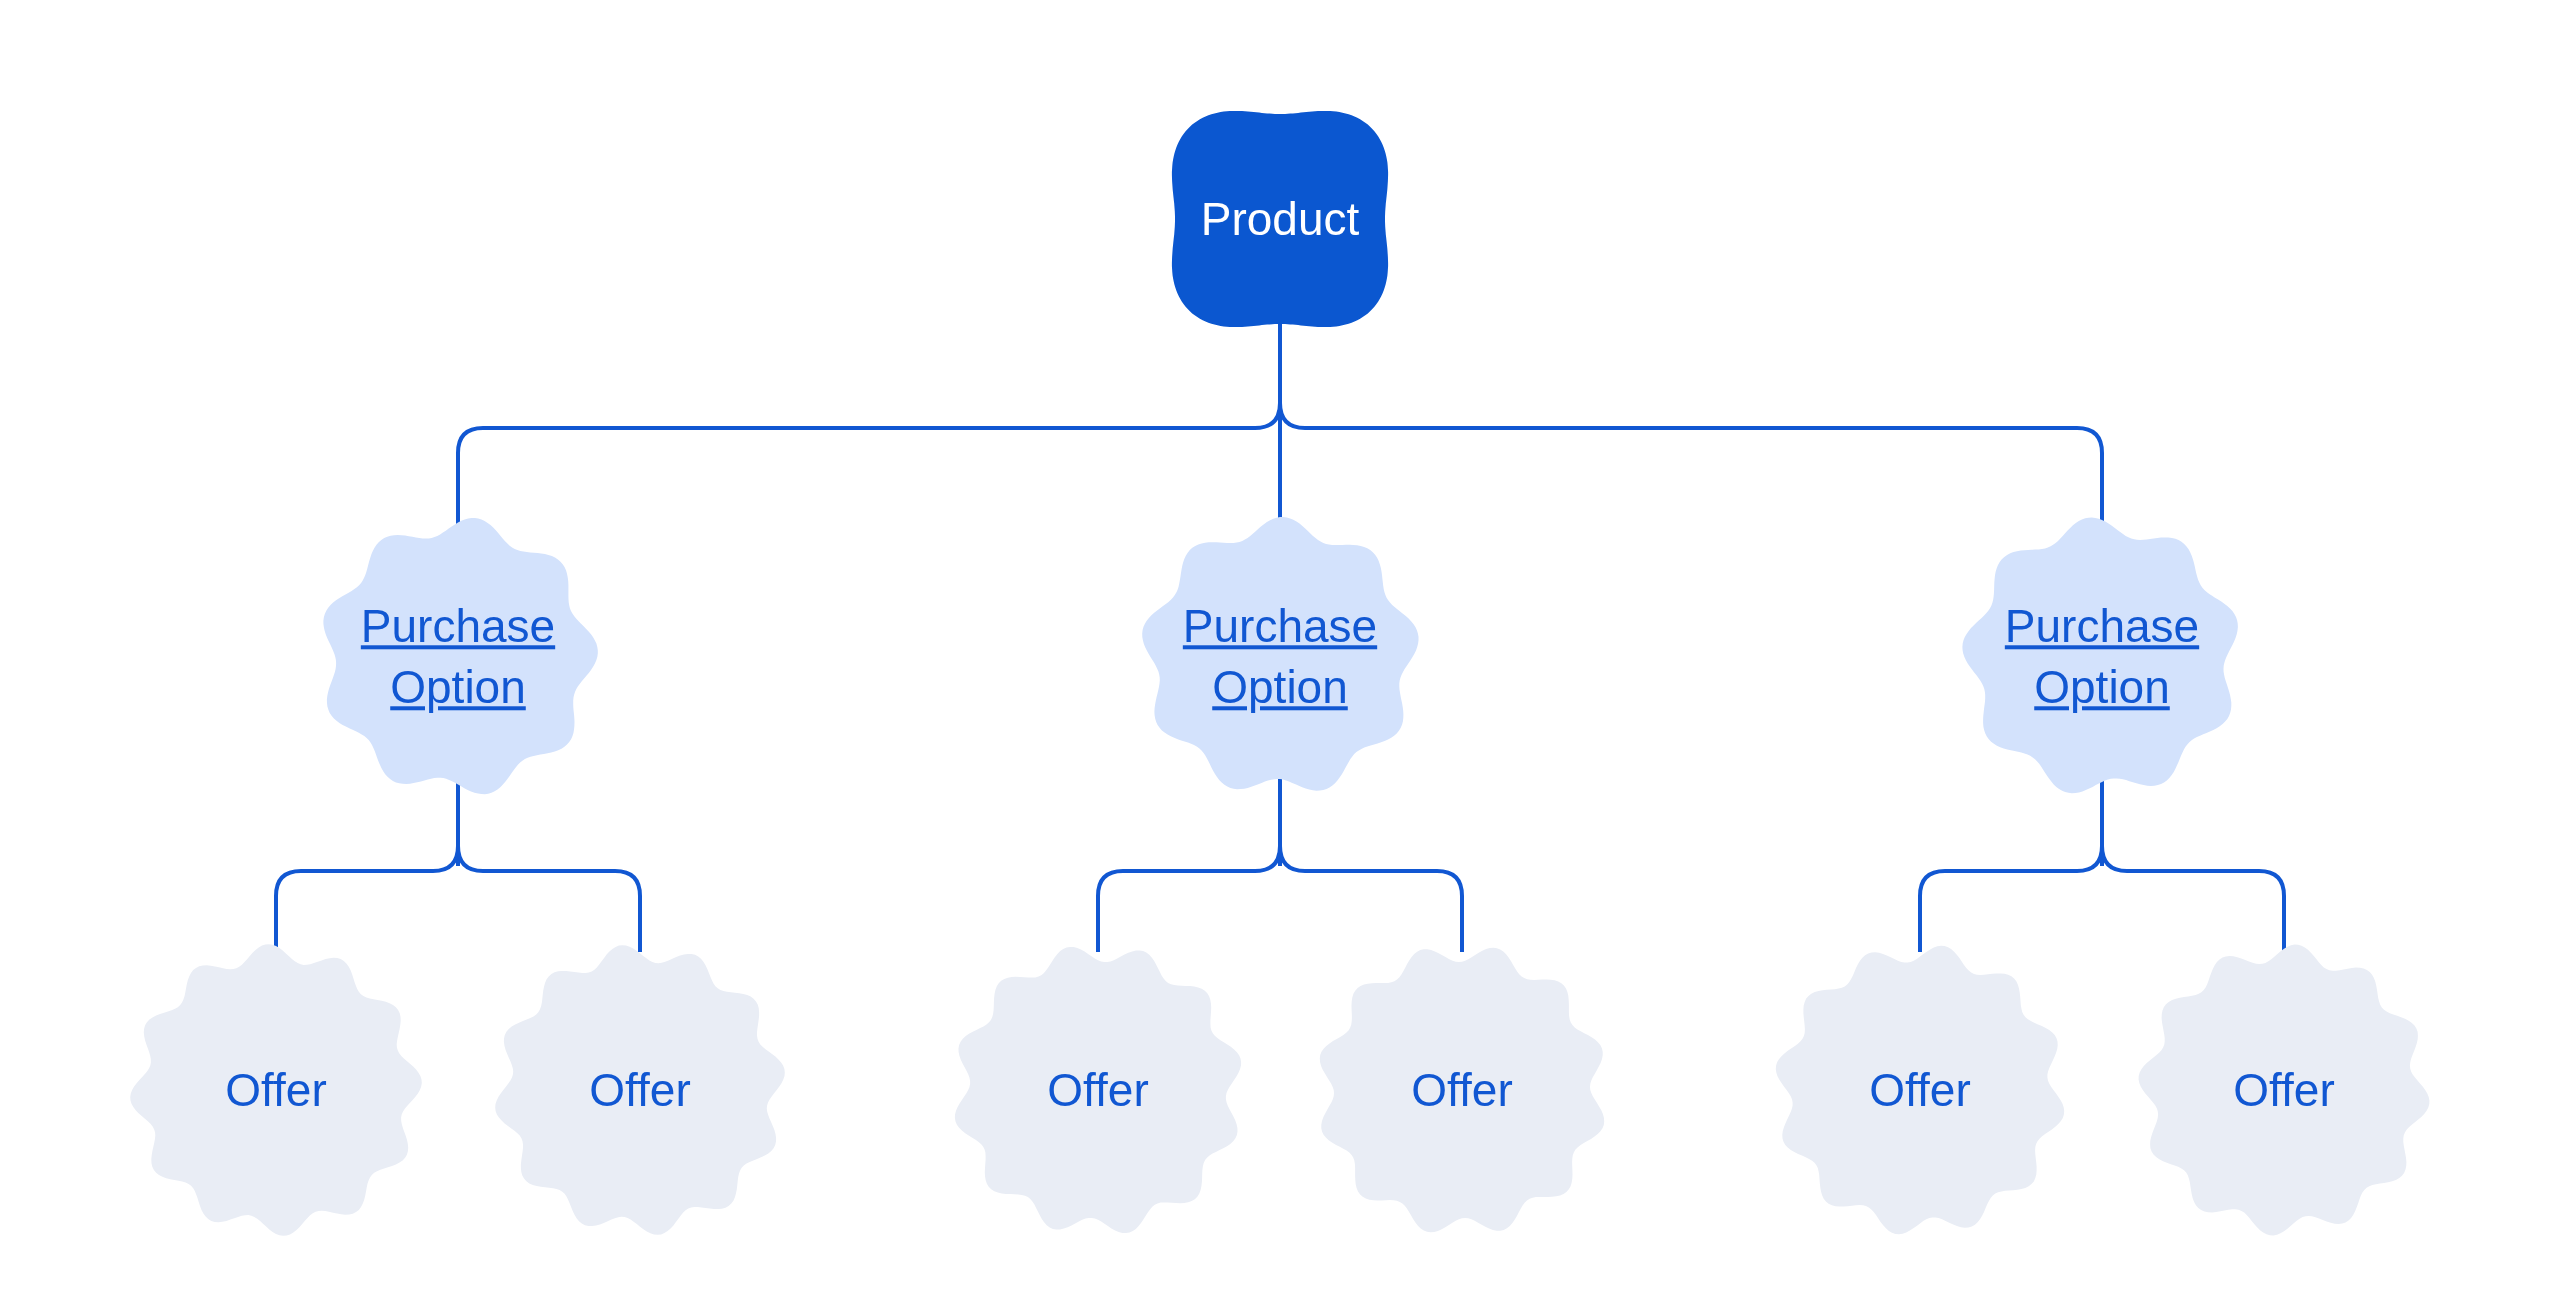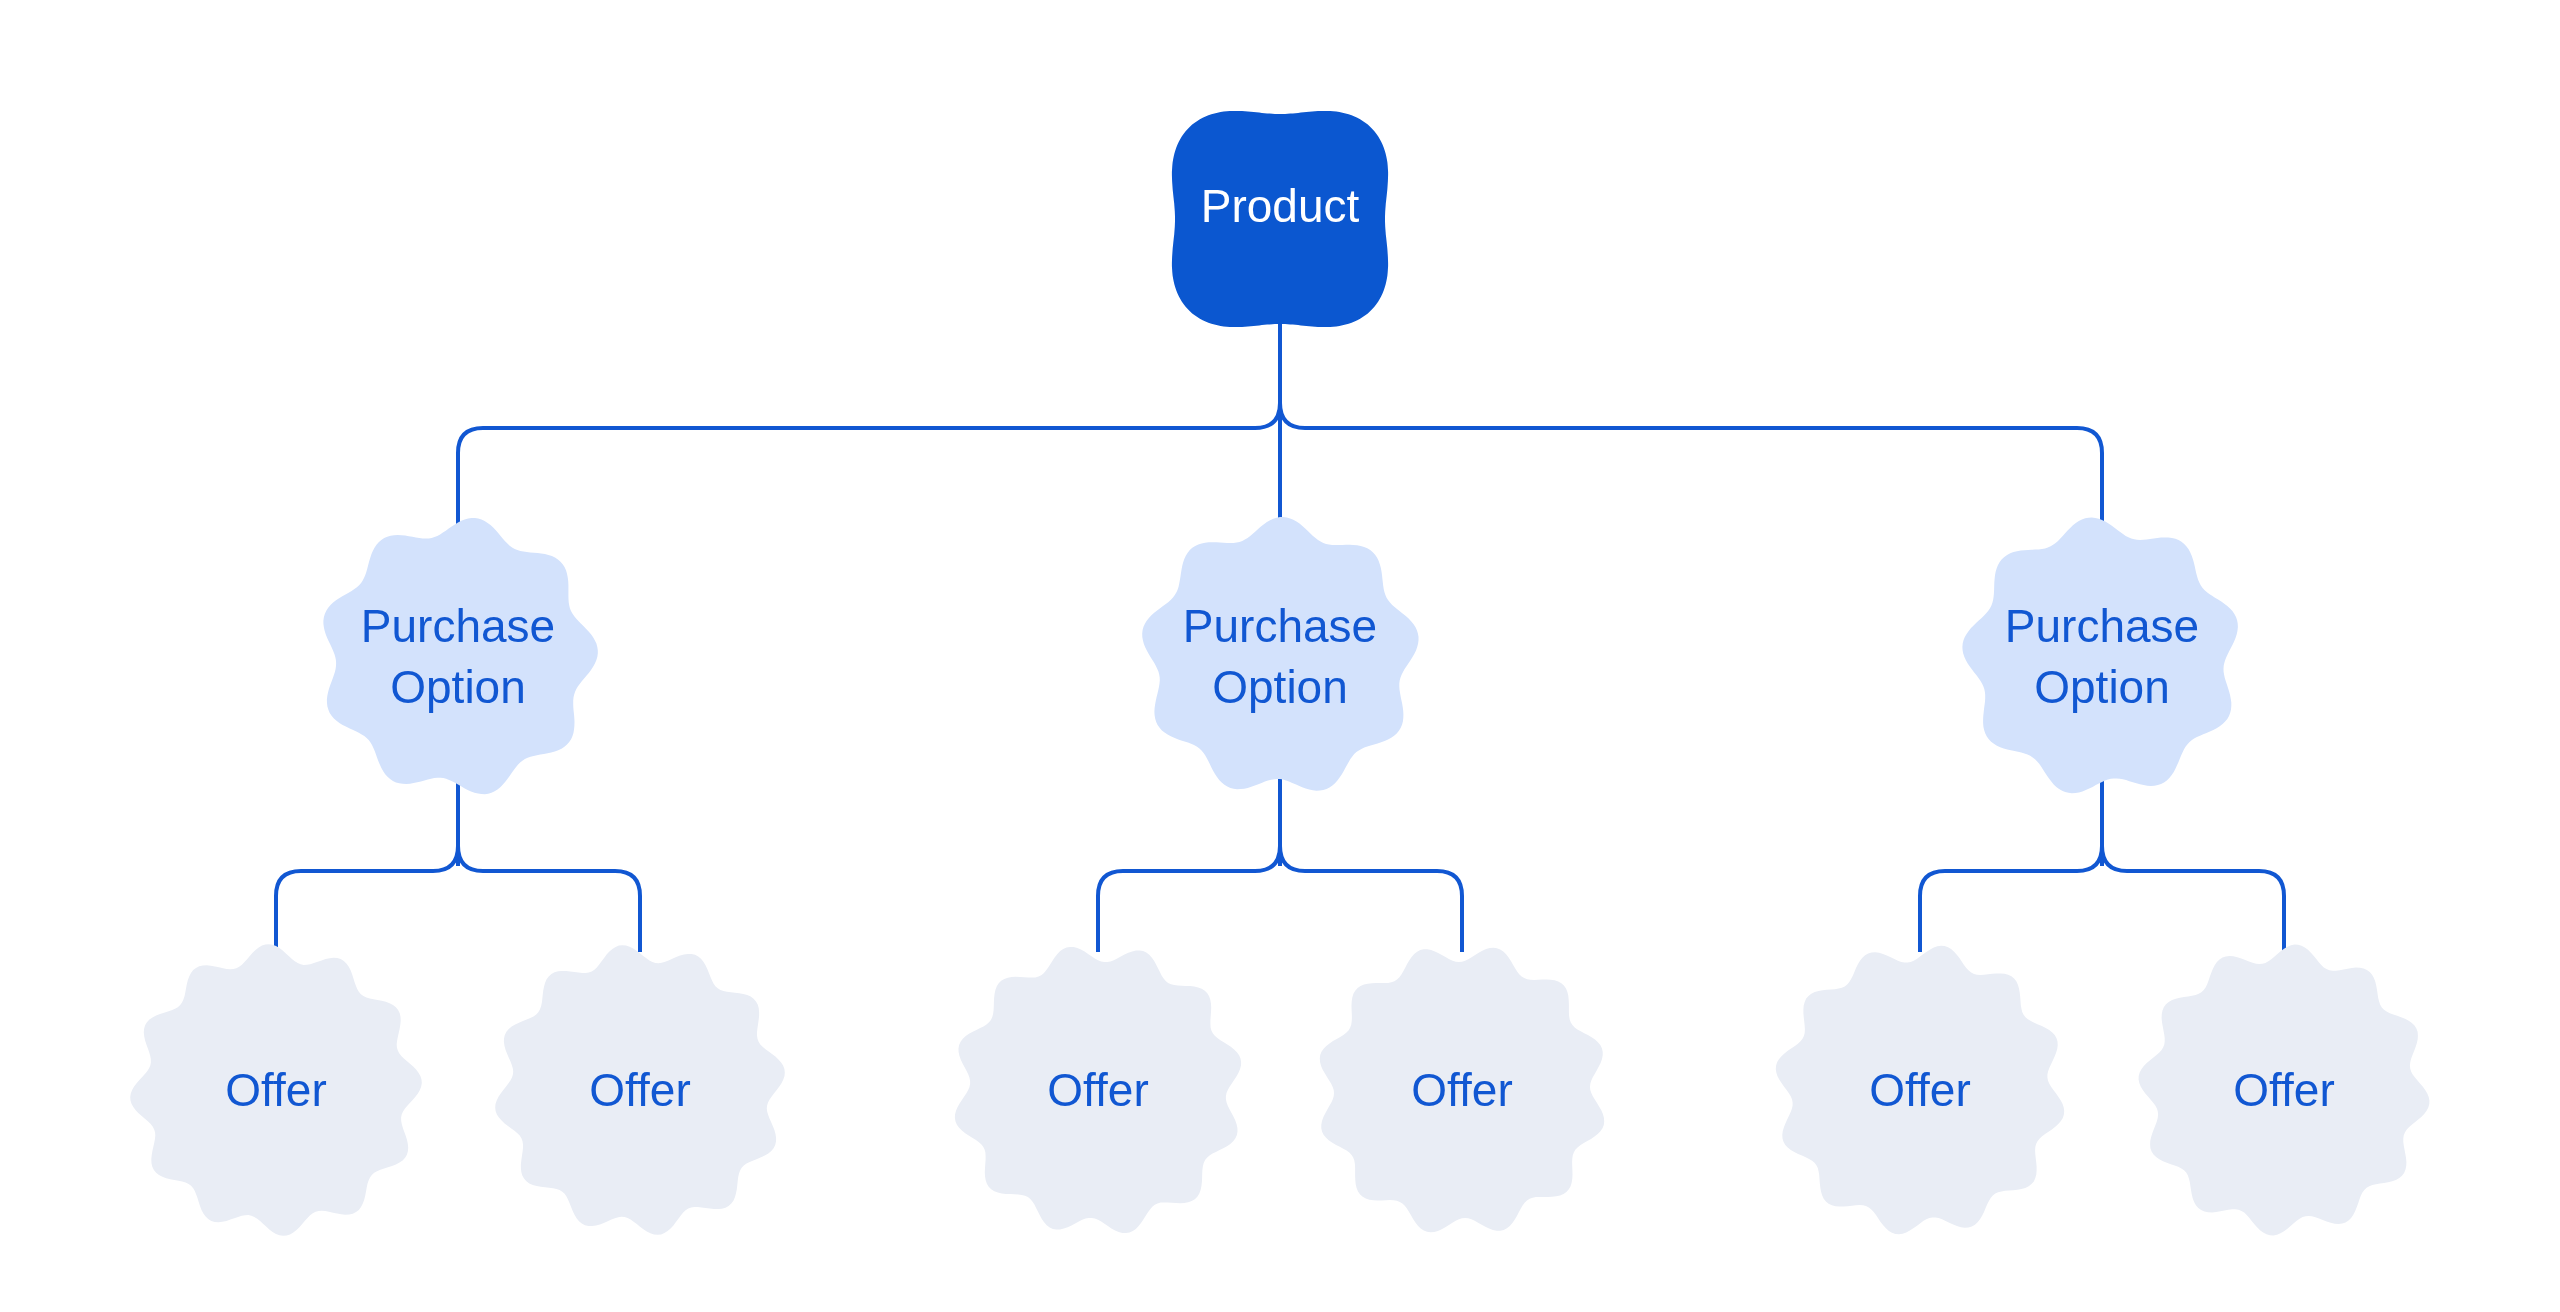--- a/index.html
+++ b/index.html
@@ -9,21 +9,21 @@
     font-family:"Liberation Sans", sans-serif;
   }
   .canvas svg{position:absolute;left:0;top:0;}
   .lbl{
     position:absolute;transform:translate(-50%,-50%);
     font-size:46px;font-weight:500;line-height:1.32;
     text-align:center;white-space:nowrap;user-select:none;
   }
   .root-label{color:var(--root-text,#fff);}
   .node-label{color:var(--accent,#1157d2);}
-  .po-label{white-space:normal;width:270px;}
+  .po-label{white-space:normal;width:270px;text-decoration:underline;}
 </style>
 </head>
 <body>
 
 <div class="canvas">
 
   <svg id="tree-svg" width="2560" height="1312" viewBox="0 0 2560 1312">
       <path d="M1280 318 L1280 525" fill="none" stroke="#1157D2" stroke-width="4"></path>
       <path d="M458 525 L458 453 Q458 428 483 428 L1255 428 Q1280 428 1280 403" fill="none" stroke="#1157D2" stroke-width="4"></path>
       <path d="M2102 525 L2102 453 Q2102 428 2077 428 L1305 428 Q1280 428 1280 403" fill="none" stroke="#1157D2" stroke-width="4"></path>
@@ -41,21 +41,21 @@
       <path d="M1412.5 657.0L1410.5 660.2L1408.5 663.2L1406.5 666.2L1404.6 669.1L1403.0 671.9L1401.6 674.7L1400.5 677.6L1399.7 680.4L1399.3 683.4L1399.3 686.4L1399.5 689.5L1400.0 692.8L1400.6 696.2L1401.3 699.7L1402.1 703.3L1402.7 707.0L1403.2 710.7L1403.4 714.4L1403.3 718.0L1402.9 721.5L1402.0 724.8L1400.6 728.0L1398.9 730.8L1396.7 733.4L1394.1 735.8L1391.2 737.8L1388.0 739.5L1384.6 741.0L1381.1 742.3L1377.6 743.4L1374.1 744.5L1370.6 745.5L1367.3 746.5L1364.3 747.6L1361.4 748.9L1358.8 750.4L1356.4 752.1L1354.2 754.1L1352.3 756.4L1350.4 759.0L1348.7 761.9L1347.0 764.9L1345.3 768.0L1343.6 771.3L1341.7 774.5L1339.6 777.6L1337.4 780.6L1335.0 783.3L1332.4 785.6L1329.5 787.5L1326.5 789.0L1323.2 790.1L1319.9 790.6L1316.4 790.7L1312.9 790.3L1309.3 789.6L1305.7 788.5L1302.2 787.2L1298.8 785.8L1295.5 784.3L1292.2 782.9L1289.0 781.6L1286.0 780.5L1283.0 779.6L1280.0 779.1L1277.1 779.0L1274.1 779.2L1271.1 779.7L1268.0 780.5L1264.9 781.6L1261.6 782.9L1258.3 784.2L1254.8 785.5L1251.3 786.8L1247.7 787.9L1244.2 788.7L1240.6 789.1L1237.1 789.2L1233.6 788.8L1230.4 787.9L1227.3 786.5L1224.4 784.7L1221.7 782.5L1219.2 779.9L1217.0 777.0L1215.0 773.9L1213.1 770.7L1211.4 767.4L1209.8 764.1L1208.3 760.9L1206.7 757.9L1205.0 755.1L1203.2 752.6L1201.3 750.3L1199.1 748.3L1196.7 746.6L1194.0 745.1L1191.1 743.8L1188.0 742.6L1184.6 741.5L1181.2 740.4L1177.7 739.2L1174.2 737.8L1170.8 736.3L1167.6 734.6L1164.6 732.6L1161.9 730.4L1159.6 727.8L1157.6 725.0L1156.2 722.0L1155.2 718.7L1154.6 715.3L1154.4 711.7L1154.6 708.1L1155.1 704.4L1155.8 700.7L1156.6 697.1L1157.5 693.6L1158.3 690.1L1159.0 686.8L1159.5 683.6L1159.8 680.5L1159.7 677.6L1159.2 674.6L1158.5 671.8L1157.3 668.9L1155.9 666.0L1154.3 663.1L1152.4 660.1L1150.5 657.0L1148.6 653.8L1146.8 650.6L1145.2 647.2L1143.8 643.8L1142.9 640.3L1142.3 636.9L1142.2 633.5L1142.6 630.1L1143.5 626.8L1144.9 623.7L1146.7 620.7L1148.9 617.9L1151.4 615.2L1154.2 612.7L1157.1 610.4L1160.1 608.2L1163.0 606.0L1165.8 603.9L1168.5 601.9L1170.9 599.7L1173.0 597.5L1174.8 595.1L1176.3 592.6L1177.5 589.9L1178.5 586.9L1179.2 583.8L1179.8 580.5L1180.4 577.0L1180.9 573.4L1181.5 569.7L1182.2 566.0L1183.1 562.4L1184.3 559.0L1185.8 555.7L1187.7 552.8L1189.8 550.1L1192.3 547.8L1195.2 546.0L1198.3 544.5L1201.6 543.4L1205.1 542.7L1208.8 542.3L1212.5 542.2L1216.2 542.3L1219.9 542.5L1223.5 542.8L1227.0 543.0L1230.4 543.1L1233.6 542.9L1236.6 542.6L1239.5 541.9L1242.3 540.9L1244.9 539.5L1247.6 537.9L1250.2 535.9L1252.8 533.7L1255.4 531.4L1258.1 529.0L1260.9 526.5L1263.9 524.2L1266.9 522.1L1270.1 520.2L1273.3 518.8L1276.6 517.7L1280.0 517.1L1283.4 517.1L1286.7 517.5L1290.1 518.4L1293.3 519.8L1296.5 521.5L1299.5 523.6L1302.4 525.9L1305.2 528.4L1307.9 531.0L1310.4 533.5L1313.0 535.9L1315.5 538.1L1318.0 540.0L1320.6 541.6L1323.3 542.9L1326.1 543.9L1329.0 544.5L1332.1 544.9L1335.3 545.1L1338.8 545.1L1342.3 545.0L1346.0 544.8L1349.7 544.8L1353.4 544.9L1357.1 545.3L1360.7 545.9L1364.1 546.9L1367.3 548.3L1370.2 550.1L1372.8 552.2L1375.1 554.8L1377.0 557.6L1378.6 560.8L1379.8 564.2L1380.8 567.7L1381.5 571.4L1382.0 575.1L1382.4 578.8L1382.8 582.3L1383.2 585.8L1383.7 589.1L1384.4 592.1L1385.4 595.0L1386.6 597.7L1388.2 600.2L1390.0 602.6L1392.2 604.9L1394.6 607.1L1397.3 609.3L1400.1 611.5L1402.9 613.7L1405.8 616.1L1408.6 618.6L1411.1 621.3L1413.4 624.1L1415.4 627.1L1416.9 630.2L1417.9 633.4L1418.5 636.8L1418.5 640.2L1418.1 643.6L1417.2 647.0L1416.0 650.4L1414.4 653.8L1412.5 657.0Z" fill="#D3E2FC"></path>
       <path d="M2226.4 657.0L2225.2 660.0L2224.3 662.9L2223.7 665.8L2223.5 668.8L2223.6 671.8L2224.1 674.8L2224.8 678.0L2225.8 681.2L2226.9 684.6L2228.0 688.1L2229.1 691.6L2230.1 695.2L2230.8 698.9L2231.3 702.5L2231.3 706.0L2231.0 709.5L2230.2 712.8L2229.0 716.0L2227.3 718.9L2225.1 721.6L2222.6 724.1L2219.7 726.2L2216.6 728.2L2213.3 729.9L2209.9 731.5L2206.5 732.9L2203.2 734.3L2200.0 735.7L2196.9 737.1L2194.1 738.6L2191.6 740.3L2189.3 742.2L2187.3 744.4L2185.5 746.8L2183.9 749.4L2182.5 752.4L2181.1 755.5L2179.8 758.8L2178.4 762.2L2176.9 765.6L2175.3 769.0L2173.6 772.2L2171.5 775.2L2169.3 778.0L2166.8 780.4L2164.0 782.4L2161.0 783.9L2157.8 785.0L2154.4 785.7L2150.9 785.9L2147.3 785.7L2143.6 785.1L2140.0 784.3L2136.4 783.3L2132.9 782.2L2129.4 781.2L2126.1 780.1L2122.9 779.3L2119.8 778.7L2116.7 778.4L2113.8 778.4L2110.8 778.8L2107.9 779.5L2105.0 780.6L2102.0 781.9L2098.9 783.5L2095.8 785.1L2092.6 786.9L2089.2 788.5L2085.8 790.1L2082.4 791.4L2078.9 792.4L2075.4 793.0L2071.9 793.2L2068.5 792.8L2065.2 792.1L2062.1 790.8L2059.1 789.0L2056.3 786.9L2053.7 784.4L2051.3 781.6L2049.0 778.6L2046.9 775.5L2044.9 772.4L2043.0 769.4L2041.1 766.5L2039.2 763.8L2037.2 761.4L2035.0 759.3L2032.7 757.4L2030.2 755.8L2027.5 754.6L2024.5 753.5L2021.3 752.6L2018.0 751.8L2014.5 751.1L2010.9 750.3L2007.3 749.5L2003.7 748.4L2000.2 747.2L1996.9 745.7L1993.9 743.8L1991.1 741.7L1988.8 739.3L1986.8 736.5L1985.3 733.5L1984.2 730.2L1983.4 726.7L1983.1 723.1L1983.1 719.4L1983.3 715.7L1983.7 712.0L1984.1 708.3L1984.6 704.8L1985.0 701.4L1985.2 698.1L1985.2 695.0L1984.9 691.9L1984.3 689.1L1983.3 686.3L1982.0 683.5L1980.4 680.8L1978.5 678.1L1976.5 675.3L1974.2 672.5L1972.0 669.6L1969.8 666.6L1967.7 663.5L1965.9 660.3L1964.4 657.0L1963.2 653.6L1962.6 650.3L1962.4 646.9L1962.7 643.5L1963.5 640.2L1964.8 637.0L1966.6 633.9L1968.7 630.9L1971.0 628.1L1973.6 625.4L1976.3 622.8L1979.0 620.3L1981.6 617.9L1984.1 615.5L1986.4 613.1L1988.3 610.7L1990.0 608.2L1991.4 605.6L1992.4 602.8L1993.1 599.9L1993.6 596.7L1993.9 593.4L1994.1 590.0L1994.2 586.4L1994.3 582.7L1994.6 578.9L1995.0 575.2L1995.7 571.6L1996.7 568.2L1998.0 564.9L1999.7 561.9L2001.8 559.2L2004.3 556.9L2007.1 554.9L2010.2 553.3L2013.5 552.1L2017.0 551.2L2020.7 550.6L2024.4 550.2L2028.1 550.0L2031.8 549.8L2035.3 549.6L2038.7 549.4L2042.0 549.0L2045.0 548.4L2047.9 547.5L2050.6 546.3L2053.1 544.8L2055.6 543.0L2058.0 540.9L2060.3 538.5L2062.7 536.0L2065.1 533.3L2067.6 530.5L2070.2 527.9L2072.9 525.3L2075.8 523.0L2078.8 521.0L2081.9 519.5L2085.2 518.3L2088.5 517.7L2091.9 517.5L2095.3 517.9L2098.7 518.7L2102.0 519.9L2105.3 521.5L2108.5 523.4L2111.5 525.5L2114.5 527.8L2117.4 530.0L2120.2 532.1L2123.0 534.1L2125.7 535.9L2128.4 537.3L2131.2 538.5L2134.1 539.3L2137.0 539.7L2140.1 539.9L2143.3 539.7L2146.6 539.4L2150.1 538.9L2153.7 538.4L2157.3 537.9L2161.0 537.6L2164.8 537.4L2168.4 537.5L2172.0 538.0L2175.4 538.8L2178.6 540.1L2181.5 541.8L2184.2 543.9L2186.5 546.4L2188.6 549.2L2190.3 552.4L2191.7 555.7L2192.9 559.2L2193.9 562.8L2194.8 566.5L2195.5 570.0L2196.3 573.4L2197.2 576.7L2198.1 579.8L2199.3 582.6L2200.7 585.3L2202.4 587.7L2204.4 589.9L2206.7 592.0L2209.3 593.9L2212.1 595.8L2215.0 597.7L2218.1 599.6L2221.3 601.6L2224.3 603.7L2227.3 606.0L2230.0 608.5L2232.4 611.1L2234.4 614.0L2236.0 617.0L2237.1 620.2L2237.7 623.6L2237.9 627.0L2237.5 630.5L2236.8 634.0L2235.7 637.5L2234.3 640.9L2232.8 644.3L2231.1 647.6L2229.4 650.8L2227.8 654.0L2226.4 657.0Z" fill="#D3E2FC"></path>
       <path d="M419.9 1090.0L417.9 1093.4L415.4 1096.7L412.6 1099.9L409.8 1103.0L407.1 1105.9L404.8 1108.8L402.9 1111.7L401.7 1114.6L401.1 1117.6L401.2 1120.9L401.8 1124.3L402.9 1127.9L404.2 1131.7L405.6 1135.6L406.9 1139.6L407.8 1143.7L408.2 1147.6L407.9 1151.3L406.9 1154.7L405.1 1157.8L402.6 1160.4L399.5 1162.6L395.9 1164.5L392.0 1166.0L388.0 1167.3L384.1 1168.5L380.4 1169.8L377.0 1171.2L374.2 1172.8L371.8 1174.9L370.0 1177.4L368.6 1180.4L367.5 1183.8L366.7 1187.5L366.0 1191.6L365.2 1195.7L364.2 1199.8L362.8 1203.6L361.0 1207.0L358.8 1209.9L356.0 1212.1L352.8 1213.7L349.2 1214.5L345.3 1214.7L341.2 1214.3L337.1 1213.6L333.0 1212.7L329.0 1211.8L325.3 1211.1L321.8 1210.7L318.6 1210.9L315.6 1211.8L312.8 1213.2L310.1 1215.3L307.5 1217.9L304.9 1220.8L302.2 1224.0L299.4 1227.2L296.5 1230.1L293.3 1232.5L290.0 1234.4L286.6 1235.5L283.1 1235.8L279.5 1235.2L276.0 1233.9L272.6 1231.9L269.3 1229.4L266.1 1226.6L263.0 1223.8L260.1 1221.1L257.2 1218.8L254.3 1216.9L251.4 1215.7L248.4 1215.1L245.1 1215.2L241.7 1215.8L238.1 1216.9L234.3 1218.2L230.4 1219.6L226.4 1220.9L222.3 1221.8L218.4 1222.2L214.7 1221.9L211.3 1220.9L208.2 1219.1L205.6 1216.6L203.4 1213.5L201.5 1209.9L200.0 1206.0L198.7 1202.0L197.5 1198.1L196.2 1194.4L194.8 1191.0L193.2 1188.2L191.1 1185.8L188.6 1184.0L185.6 1182.6L182.2 1181.5L178.5 1180.7L174.4 1180.0L170.3 1179.2L166.2 1178.2L162.4 1176.8L159.0 1175.0L156.1 1172.8L153.9 1170.0L152.3 1166.8L151.5 1163.2L151.3 1159.3L151.7 1155.2L152.4 1151.1L153.3 1147.0L154.2 1143.0L154.9 1139.3L155.3 1135.8L155.1 1132.6L154.2 1129.6L152.8 1126.8L150.7 1124.1L148.1 1121.5L145.2 1118.9L142.0 1116.2L138.8 1113.4L135.9 1110.5L133.5 1107.3L131.6 1104.0L130.5 1100.6L130.2 1097.1L130.8 1093.5L132.1 1090.0L134.1 1086.6L136.6 1083.3L139.4 1080.1L142.2 1077.0L144.9 1074.1L147.2 1071.2L149.1 1068.3L150.3 1065.4L150.9 1062.4L150.8 1059.1L150.2 1055.7L149.1 1052.1L147.8 1048.3L146.4 1044.4L145.1 1040.4L144.2 1036.3L143.8 1032.4L144.1 1028.7L145.1 1025.3L146.9 1022.2L149.4 1019.6L152.5 1017.4L156.1 1015.5L160.0 1014.0L164.0 1012.7L167.9 1011.5L171.6 1010.2L175.0 1008.8L177.8 1007.2L180.2 1005.1L182.0 1002.6L183.4 999.6L184.5 996.2L185.3 992.5L186.0 988.4L186.8 984.3L187.8 980.2L189.2 976.4L191.0 973.0L193.2 970.1L196.0 967.9L199.2 966.3L202.8 965.5L206.7 965.3L210.8 965.7L214.9 966.4L219.0 967.3L223.0 968.2L226.7 968.9L230.2 969.3L233.4 969.1L236.4 968.2L239.2 966.8L241.9 964.7L244.5 962.1L247.1 959.2L249.8 956.0L252.6 952.8L255.5 949.9L258.7 947.5L262.0 945.6L265.4 944.5L268.9 944.2L272.5 944.8L276.0 946.1L279.4 948.1L282.7 950.6L285.9 953.4L289.0 956.2L291.9 958.9L294.8 961.2L297.7 963.1L300.6 964.3L303.6 964.9L306.9 964.8L310.3 964.2L313.9 963.1L317.7 961.8L321.6 960.4L325.6 959.1L329.7 958.2L333.6 957.8L337.3 958.1L340.7 959.1L343.8 960.9L346.4 963.4L348.6 966.5L350.5 970.1L352.0 974.0L353.3 978.0L354.5 981.9L355.8 985.6L357.2 989.0L358.8 991.8L360.9 994.2L363.4 996.0L366.4 997.4L369.8 998.5L373.5 999.3L377.6 1000.0L381.7 1000.8L385.8 1001.8L389.6 1003.2L393.0 1005.0L395.9 1007.2L398.1 1010.0L399.7 1013.2L400.5 1016.8L400.7 1020.7L400.3 1024.8L399.6 1028.9L398.7 1033.0L397.8 1037.0L397.1 1040.7L396.7 1044.2L396.9 1047.4L397.8 1050.4L399.2 1053.2L401.3 1055.9L403.9 1058.5L406.8 1061.1L410.0 1063.8L413.2 1066.6L416.1 1069.5L418.5 1072.7L420.4 1076.0L421.5 1079.4L421.8 1082.9L421.2 1086.5L419.9 1090.0Z" fill="#E9EDF5"></path>
       <path d="M776.7 1090.0L774.1 1093.2L771.7 1096.4L769.6 1099.4L768.0 1102.4L767.1 1105.4L766.8 1108.5L767.2 1111.7L768.2 1115.1L769.5 1118.6L771.2 1122.3L772.9 1126.2L774.4 1130.1L775.5 1134.0L776.1 1137.9L776.0 1141.6L775.2 1145.1L773.6 1148.2L771.3 1151.0L768.3 1153.4L764.8 1155.5L761.0 1157.3L757.1 1158.9L753.3 1160.4L749.7 1161.9L746.5 1163.5L743.8 1165.4L741.7 1167.7L740.1 1170.4L739.0 1173.5L738.2 1177.0L737.7 1180.9L737.3 1185.0L736.8 1189.2L736.0 1193.3L734.9 1197.2L733.4 1200.7L731.3 1203.6L728.6 1206.0L725.5 1207.7L721.9 1208.7L718.1 1209.1L713.9 1209.1L709.8 1208.6L705.6 1208.0L701.6 1207.4L697.8 1207.0L694.4 1207.0L691.2 1207.5L688.3 1208.6L685.6 1210.3L683.2 1212.6L680.8 1215.5L678.4 1218.7L675.9 1222.0L673.4 1225.4L670.6 1228.4L667.6 1231.1L664.4 1233.1L661.1 1234.4L657.6 1234.8L654.0 1234.5L650.4 1233.3L646.8 1231.5L643.4 1229.3L640.0 1226.7L636.8 1224.1L633.6 1221.7L630.6 1219.6L627.6 1218.0L624.6 1217.1L621.5 1216.8L618.3 1217.2L614.9 1218.2L611.4 1219.5L607.7 1221.2L603.8 1222.9L599.9 1224.4L596.0 1225.5L592.1 1226.1L588.4 1226.0L584.9 1225.2L581.8 1223.6L579.0 1221.3L576.6 1218.3L574.5 1214.8L572.7 1211.0L571.1 1207.1L569.6 1203.3L568.1 1199.7L566.5 1196.5L564.6 1193.8L562.3 1191.7L559.6 1190.1L556.5 1189.0L553.0 1188.2L549.1 1187.7L545.0 1187.3L540.8 1186.8L536.7 1186.0L532.8 1184.9L529.3 1183.4L526.4 1181.3L524.0 1178.6L522.3 1175.5L521.3 1171.9L520.9 1168.1L520.9 1163.9L521.4 1159.8L522.0 1155.6L522.6 1151.6L523.0 1147.8L523.0 1144.4L522.5 1141.2L521.4 1138.3L519.7 1135.6L517.4 1133.2L514.5 1130.8L511.3 1128.4L508.0 1125.9L504.6 1123.4L501.6 1120.6L498.9 1117.6L496.9 1114.4L495.6 1111.1L495.2 1107.6L495.5 1104.0L496.7 1100.4L498.5 1096.8L500.7 1093.4L503.3 1090.0L505.9 1086.8L508.3 1083.6L510.4 1080.6L512.0 1077.6L512.9 1074.6L513.2 1071.5L512.8 1068.3L511.8 1064.9L510.5 1061.4L508.8 1057.7L507.1 1053.8L505.6 1049.9L504.5 1046.0L503.9 1042.1L504.0 1038.4L504.8 1034.9L506.4 1031.8L508.7 1029.0L511.7 1026.6L515.2 1024.5L519.0 1022.7L522.9 1021.1L526.7 1019.6L530.3 1018.1L533.5 1016.5L536.2 1014.6L538.3 1012.3L539.9 1009.6L541.0 1006.5L541.8 1003.0L542.3 999.1L542.7 995.0L543.2 990.8L544.0 986.7L545.1 982.8L546.6 979.3L548.7 976.4L551.4 974.0L554.5 972.3L558.1 971.3L561.9 970.9L566.1 970.9L570.2 971.4L574.4 972.0L578.4 972.6L582.2 973.0L585.6 973.0L588.8 972.5L591.7 971.4L594.4 969.7L596.8 967.4L599.2 964.5L601.6 961.3L604.1 958.0L606.6 954.6L609.4 951.6L612.4 948.9L615.6 946.9L618.9 945.6L622.4 945.2L626.0 945.5L629.6 946.7L633.2 948.5L636.6 950.7L640.0 953.3L643.2 955.9L646.4 958.3L649.4 960.4L652.4 962.0L655.4 962.9L658.5 963.2L661.7 962.8L665.1 961.8L668.6 960.5L672.3 958.8L676.2 957.1L680.1 955.6L684.0 954.5L687.9 953.9L691.6 954.0L695.1 954.8L698.2 956.4L701.0 958.7L703.4 961.7L705.5 965.2L707.3 969.0L708.9 972.9L710.4 976.7L711.9 980.3L713.5 983.5L715.4 986.2L717.7 988.3L720.4 989.9L723.5 991.0L727.0 991.8L730.9 992.3L735.0 992.7L739.2 993.2L743.3 994.0L747.2 995.1L750.7 996.6L753.6 998.7L756.0 1001.4L757.7 1004.5L758.7 1008.1L759.1 1011.9L759.1 1016.1L758.6 1020.2L758.0 1024.4L757.4 1028.4L757.0 1032.2L757.0 1035.6L757.5 1038.8L758.6 1041.7L760.3 1044.4L762.6 1046.8L765.5 1049.2L768.7 1051.6L772.0 1054.1L775.4 1056.6L778.4 1059.4L781.1 1062.4L783.1 1065.6L784.4 1068.9L784.8 1072.4L784.5 1076.0L783.3 1079.6L781.5 1083.2L779.3 1086.6L776.7 1090.0Z" fill="#E9EDF5"></path>
       <path d="M1227.8 1090.0L1226.5 1093.1L1225.9 1096.2L1225.9 1099.3L1226.6 1102.5L1227.8 1105.8L1229.5 1109.2L1231.4 1112.8L1233.4 1116.5L1235.2 1120.3L1236.6 1124.2L1237.4 1128.0L1237.5 1131.6L1236.9 1135.1L1235.4 1138.3L1233.2 1141.3L1230.3 1143.9L1227.0 1146.2L1223.3 1148.2L1219.6 1150.1L1215.9 1151.9L1212.5 1153.6L1209.5 1155.6L1207.0 1157.7L1205.1 1160.1L1203.7 1163.0L1202.9 1166.2L1202.4 1169.8L1202.2 1173.7L1202.1 1177.8L1201.9 1182.1L1201.4 1186.2L1200.6 1190.1L1199.2 1193.7L1197.3 1196.8L1194.8 1199.3L1191.7 1201.1L1188.2 1202.3L1184.3 1203.0L1180.2 1203.2L1176.0 1203.0L1171.8 1202.7L1167.8 1202.4L1164.1 1202.4L1160.6 1202.6L1157.5 1203.4L1154.8 1204.8L1152.3 1206.8L1150.0 1209.4L1147.8 1212.4L1145.7 1215.8L1143.5 1219.3L1141.2 1222.8L1138.6 1226.1L1135.8 1228.9L1132.8 1231.1L1129.5 1232.5L1126.0 1233.1L1122.4 1233.0L1118.7 1232.0L1115.1 1230.4L1111.4 1228.4L1107.9 1226.1L1104.5 1223.8L1101.2 1221.6L1098.0 1219.8L1094.9 1218.5L1091.8 1217.9L1088.7 1217.9L1085.5 1218.6L1082.2 1219.8L1078.8 1221.5L1075.2 1223.4L1071.5 1225.4L1067.7 1227.2L1063.8 1228.6L1060.0 1229.4L1056.4 1229.5L1052.9 1228.9L1049.7 1227.4L1046.7 1225.2L1044.1 1222.3L1041.8 1219.0L1039.8 1215.3L1037.9 1211.6L1036.1 1207.9L1034.4 1204.5L1032.4 1201.5L1030.3 1199.0L1027.9 1197.1L1025.0 1195.7L1021.8 1194.9L1018.2 1194.4L1014.3 1194.2L1010.2 1194.1L1005.9 1193.9L1001.8 1193.4L997.9 1192.6L994.3 1191.2L991.2 1189.3L988.7 1186.8L986.9 1183.7L985.7 1180.2L985.0 1176.3L984.8 1172.2L985.0 1168.0L985.3 1163.8L985.6 1159.8L985.6 1156.1L985.4 1152.6L984.6 1149.5L983.2 1146.8L981.2 1144.3L978.6 1142.0L975.6 1139.8L972.2 1137.7L968.7 1135.5L965.2 1133.2L961.9 1130.6L959.1 1127.8L956.9 1124.8L955.5 1121.5L954.9 1118.0L955.0 1114.4L956.0 1110.7L957.6 1107.1L959.6 1103.4L961.9 1099.9L964.2 1096.5L966.4 1093.2L968.2 1090.0L969.5 1086.9L970.1 1083.8L970.1 1080.7L969.4 1077.5L968.2 1074.2L966.5 1070.8L964.6 1067.2L962.6 1063.5L960.8 1059.7L959.4 1055.8L958.6 1052.0L958.5 1048.4L959.1 1044.9L960.6 1041.7L962.8 1038.7L965.7 1036.1L969.0 1033.8L972.7 1031.8L976.4 1029.9L980.1 1028.1L983.5 1026.4L986.5 1024.4L989.0 1022.3L990.9 1019.9L992.3 1017.0L993.1 1013.8L993.6 1010.2L993.8 1006.3L993.9 1002.2L994.1 997.9L994.6 993.8L995.4 989.9L996.8 986.3L998.7 983.2L1001.2 980.7L1004.3 978.9L1007.8 977.7L1011.7 977.0L1015.8 976.8L1020.0 977.0L1024.2 977.3L1028.2 977.6L1031.9 977.6L1035.4 977.4L1038.5 976.6L1041.2 975.2L1043.7 973.2L1046.0 970.6L1048.2 967.6L1050.3 964.2L1052.5 960.7L1054.8 957.2L1057.4 953.9L1060.2 951.1L1063.2 948.9L1066.5 947.5L1070.0 946.9L1073.6 947.0L1077.3 948.0L1080.9 949.6L1084.6 951.6L1088.1 953.9L1091.5 956.2L1094.8 958.4L1098.0 960.2L1101.1 961.5L1104.2 962.1L1107.3 962.1L1110.5 961.4L1113.8 960.2L1117.2 958.5L1120.8 956.6L1124.5 954.6L1128.3 952.8L1132.2 951.4L1136.0 950.6L1139.6 950.5L1143.1 951.1L1146.3 952.6L1149.3 954.8L1151.9 957.7L1154.2 961.0L1156.2 964.7L1158.1 968.4L1159.9 972.1L1161.6 975.5L1163.6 978.5L1165.7 981.0L1168.1 982.9L1171.0 984.3L1174.2 985.1L1177.8 985.6L1181.7 985.8L1185.8 985.9L1190.1 986.1L1194.2 986.6L1198.1 987.4L1201.7 988.8L1204.8 990.7L1207.3 993.2L1209.1 996.3L1210.3 999.8L1211.0 1003.7L1211.2 1007.8L1211.0 1012.0L1210.7 1016.2L1210.4 1020.2L1210.4 1023.9L1210.6 1027.4L1211.4 1030.5L1212.8 1033.2L1214.8 1035.7L1217.4 1038.0L1220.4 1040.2L1223.8 1042.3L1227.3 1044.5L1230.8 1046.8L1234.1 1049.4L1236.9 1052.2L1239.1 1055.2L1240.5 1058.5L1241.1 1062.0L1241.0 1065.6L1240.0 1069.3L1238.4 1072.9L1236.4 1076.6L1234.1 1080.1L1231.8 1083.5L1229.6 1086.8L1227.8 1090.0Z" fill="#E9EDF5"></path>
       <path d="M1590.3 1090.0L1591.3 1093.1L1592.8 1096.3L1594.8 1099.6L1597.0 1103.1L1599.2 1106.7L1601.3 1110.3L1602.9 1114.1L1603.9 1117.8L1604.2 1121.4L1603.8 1124.9L1602.5 1128.2L1600.4 1131.3L1597.7 1134.1L1594.5 1136.6L1591.0 1138.9L1587.3 1141.0L1583.8 1143.1L1580.6 1145.1L1577.8 1147.2L1575.5 1149.6L1573.9 1152.2L1572.8 1155.2L1572.3 1158.5L1572.1 1162.1L1572.2 1166.1L1572.4 1170.2L1572.5 1174.4L1572.3 1178.6L1571.7 1182.6L1570.6 1186.2L1568.8 1189.3L1566.4 1191.9L1563.5 1194.0L1560.0 1195.4L1556.2 1196.3L1552.0 1196.7L1547.8 1196.9L1543.7 1196.9L1539.7 1196.9L1535.9 1197.1L1532.6 1197.7L1529.6 1198.8L1527.0 1200.4L1524.6 1202.7L1522.6 1205.4L1520.7 1208.7L1518.8 1212.2L1516.9 1215.9L1514.8 1219.6L1512.4 1223.0L1509.8 1225.9L1506.9 1228.3L1503.7 1229.9L1500.3 1230.7L1496.7 1230.7L1492.9 1230.0L1489.1 1228.6L1485.4 1226.8L1481.7 1224.8L1478.1 1222.7L1474.7 1220.8L1471.4 1219.3L1468.2 1218.3L1465.1 1218.0L1462.0 1218.3L1458.9 1219.3L1455.7 1220.8L1452.4 1222.8L1448.9 1225.0L1445.3 1227.2L1441.7 1229.3L1437.9 1230.9L1434.2 1231.9L1430.6 1232.2L1427.1 1231.8L1423.8 1230.5L1420.7 1228.4L1417.9 1225.7L1415.4 1222.5L1413.1 1219.0L1411.0 1215.3L1408.9 1211.8L1406.9 1208.6L1404.8 1205.8L1402.4 1203.5L1399.8 1201.9L1396.8 1200.8L1393.5 1200.3L1389.9 1200.1L1385.9 1200.2L1381.8 1200.4L1377.6 1200.5L1373.4 1200.3L1369.4 1199.7L1365.8 1198.6L1362.7 1196.8L1360.1 1194.4L1358.0 1191.5L1356.6 1188.0L1355.7 1184.2L1355.3 1180.0L1355.1 1175.8L1355.1 1171.7L1355.1 1167.7L1354.9 1163.9L1354.3 1160.6L1353.2 1157.6L1351.6 1155.0L1349.3 1152.6L1346.6 1150.6L1343.3 1148.7L1339.8 1146.8L1336.1 1144.9L1332.4 1142.8L1329.0 1140.4L1326.1 1137.8L1323.7 1134.9L1322.1 1131.7L1321.3 1128.3L1321.3 1124.7L1322.0 1120.9L1323.4 1117.1L1325.2 1113.4L1327.2 1109.7L1329.3 1106.1L1331.2 1102.7L1332.7 1099.4L1333.7 1096.2L1334.0 1093.1L1333.7 1090.0L1332.7 1086.9L1331.2 1083.7L1329.2 1080.4L1327.0 1076.9L1324.8 1073.3L1322.7 1069.7L1321.1 1065.9L1320.1 1062.2L1319.8 1058.6L1320.2 1055.1L1321.5 1051.8L1323.6 1048.7L1326.3 1045.9L1329.5 1043.4L1333.0 1041.1L1336.7 1039.0L1340.2 1036.9L1343.4 1034.9L1346.2 1032.8L1348.5 1030.4L1350.1 1027.8L1351.2 1024.8L1351.7 1021.5L1351.9 1017.9L1351.8 1013.9L1351.6 1009.8L1351.5 1005.6L1351.7 1001.4L1352.3 997.4L1353.4 993.8L1355.2 990.7L1357.6 988.1L1360.5 986.0L1364.0 984.6L1367.8 983.7L1372.0 983.3L1376.2 983.1L1380.3 983.1L1384.3 983.1L1388.1 982.9L1391.4 982.3L1394.4 981.2L1397.0 979.6L1399.4 977.3L1401.4 974.6L1403.3 971.3L1405.2 967.8L1407.1 964.1L1409.2 960.4L1411.6 957.0L1414.2 954.1L1417.1 951.7L1420.3 950.1L1423.7 949.3L1427.3 949.3L1431.1 950.0L1434.9 951.4L1438.6 953.2L1442.3 955.2L1445.9 957.3L1449.3 959.2L1452.6 960.7L1455.8 961.7L1458.9 962.0L1462.0 961.7L1465.1 960.7L1468.3 959.2L1471.6 957.2L1475.1 955.0L1478.7 952.8L1482.3 950.7L1486.1 949.1L1489.8 948.1L1493.4 947.8L1496.9 948.2L1500.2 949.5L1503.3 951.6L1506.1 954.3L1508.6 957.5L1510.9 961.0L1513.0 964.7L1515.1 968.2L1517.1 971.4L1519.2 974.2L1521.6 976.5L1524.2 978.1L1527.2 979.2L1530.5 979.7L1534.1 979.9L1538.1 979.8L1542.2 979.6L1546.4 979.5L1550.6 979.7L1554.6 980.3L1558.2 981.4L1561.3 983.2L1563.9 985.6L1566.0 988.5L1567.4 992.0L1568.3 995.8L1568.7 1000.0L1568.9 1004.2L1568.9 1008.3L1568.9 1012.3L1569.1 1016.1L1569.7 1019.4L1570.8 1022.4L1572.4 1025.0L1574.7 1027.4L1577.4 1029.4L1580.7 1031.3L1584.2 1033.2L1587.9 1035.1L1591.6 1037.2L1595.0 1039.6L1597.9 1042.2L1600.3 1045.1L1601.9 1048.3L1602.7 1051.7L1602.7 1055.3L1602.0 1059.1L1600.6 1062.9L1598.8 1066.6L1596.8 1070.3L1594.7 1073.9L1592.8 1077.3L1591.3 1080.6L1590.3 1083.8L1590.0 1086.9L1590.3 1090.0Z" fill="#E9EDF5"></path>
       <path d="M2053.4 1090.0L2055.9 1093.3L2058.3 1096.7L2060.6 1100.2L2062.5 1103.8L2063.7 1107.4L2064.2 1111.1L2063.9 1114.6L2062.8 1118.0L2060.9 1121.1L2058.3 1124.1L2055.3 1126.8L2051.9 1129.4L2048.5 1131.7L2045.1 1134.0L2042.1 1136.3L2039.5 1138.7L2037.5 1141.2L2036.1 1144.0L2035.3 1147.0L2035.1 1150.4L2035.3 1154.1L2035.7 1158.0L2036.2 1162.2L2036.6 1166.4L2036.6 1170.5L2036.3 1174.5L2035.3 1178.1L2033.8 1181.4L2031.5 1184.1L2028.7 1186.3L2025.3 1187.9L2021.4 1189.0L2017.4 1189.7L2013.2 1190.2L2009.0 1190.5L2005.1 1190.8L2001.4 1191.4L1998.1 1192.2L1995.3 1193.6L1992.8 1195.5L1990.7 1197.9L1988.9 1200.9L1987.2 1204.3L1985.6 1208.0L1984.0 1211.9L1982.1 1215.7L1980.0 1219.2L1977.6 1222.3L1974.9 1224.7L1971.8 1226.5L1968.4 1227.5L1964.7 1227.7L1960.9 1227.2L1957.0 1226.0L1953.2 1224.5L1949.3 1222.7L1945.6 1220.9L1942.1 1219.3L1938.7 1218.1L1935.5 1217.4L1932.4 1217.4L1929.3 1218.0L1926.3 1219.3L1923.2 1221.1L1920.0 1223.4L1916.7 1225.9L1913.3 1228.3L1909.8 1230.6L1906.2 1232.5L1902.6 1233.7L1898.9 1234.2L1895.4 1233.9L1892.0 1232.8L1888.9 1230.9L1885.9 1228.3L1883.2 1225.3L1880.6 1221.9L1878.3 1218.5L1876.0 1215.1L1873.7 1212.1L1871.3 1209.5L1868.8 1207.5L1866.0 1206.1L1863.0 1205.3L1859.6 1205.1L1855.9 1205.3L1852.0 1205.7L1847.8 1206.2L1843.6 1206.6L1839.5 1206.6L1835.5 1206.3L1831.9 1205.3L1828.6 1203.8L1825.9 1201.5L1823.7 1198.7L1822.1 1195.3L1821.0 1191.4L1820.3 1187.4L1819.8 1183.2L1819.5 1179.0L1819.2 1175.1L1818.6 1171.4L1817.8 1168.1L1816.4 1165.3L1814.5 1162.8L1812.1 1160.7L1809.1 1158.9L1805.7 1157.2L1802.0 1155.6L1798.1 1154.0L1794.3 1152.1L1790.8 1150.0L1787.7 1147.6L1785.3 1144.9L1783.5 1141.8L1782.5 1138.4L1782.3 1134.7L1782.8 1130.9L1784.0 1127.0L1785.5 1123.2L1787.3 1119.3L1789.1 1115.6L1790.7 1112.1L1791.9 1108.7L1792.6 1105.5L1792.6 1102.4L1792.0 1099.3L1790.7 1096.3L1788.9 1093.2L1786.6 1090.0L1784.1 1086.7L1781.7 1083.3L1779.4 1079.8L1777.5 1076.2L1776.3 1072.6L1775.8 1068.9L1776.1 1065.4L1777.2 1062.0L1779.1 1058.9L1781.7 1055.9L1784.7 1053.2L1788.1 1050.6L1791.5 1048.3L1794.9 1046.0L1797.9 1043.7L1800.5 1041.3L1802.5 1038.8L1803.9 1036.0L1804.7 1033.0L1804.9 1029.6L1804.7 1025.9L1804.3 1022.0L1803.8 1017.8L1803.4 1013.6L1803.4 1009.5L1803.7 1005.5L1804.7 1001.9L1806.2 998.6L1808.5 995.9L1811.3 993.7L1814.7 992.1L1818.6 991.0L1822.6 990.3L1826.8 989.8L1831.0 989.5L1834.9 989.2L1838.6 988.6L1841.9 987.8L1844.7 986.4L1847.2 984.5L1849.3 982.1L1851.1 979.1L1852.8 975.7L1854.4 972.0L1856.0 968.1L1857.9 964.3L1860.0 960.8L1862.4 957.7L1865.1 955.3L1868.2 953.5L1871.6 952.5L1875.3 952.3L1879.1 952.8L1883.0 954.0L1886.8 955.5L1890.7 957.3L1894.4 959.1L1897.9 960.7L1901.3 961.9L1904.5 962.6L1907.6 962.6L1910.7 962.0L1913.7 960.7L1916.8 958.9L1920.0 956.6L1923.3 954.1L1926.7 951.7L1930.2 949.4L1933.8 947.5L1937.4 946.3L1941.1 945.8L1944.6 946.1L1948.0 947.2L1951.1 949.1L1954.1 951.7L1956.8 954.7L1959.4 958.1L1961.7 961.5L1964.0 964.9L1966.3 967.9L1968.7 970.5L1971.2 972.5L1974.0 973.9L1977.0 974.7L1980.4 974.9L1984.1 974.7L1988.0 974.3L1992.2 973.8L1996.4 973.4L2000.5 973.4L2004.5 973.7L2008.1 974.7L2011.4 976.2L2014.1 978.5L2016.3 981.3L2017.9 984.7L2019.0 988.6L2019.7 992.6L2020.2 996.8L2020.5 1001.0L2020.8 1004.9L2021.4 1008.6L2022.2 1011.9L2023.6 1014.7L2025.5 1017.2L2027.9 1019.3L2030.9 1021.1L2034.3 1022.8L2038.0 1024.4L2041.9 1026.0L2045.7 1027.9L2049.2 1030.0L2052.3 1032.4L2054.7 1035.1L2056.5 1038.2L2057.5 1041.6L2057.7 1045.3L2057.2 1049.1L2056.0 1053.0L2054.5 1056.8L2052.7 1060.7L2050.9 1064.4L2049.3 1067.9L2048.1 1071.3L2047.4 1074.5L2047.4 1077.6L2048.0 1080.7L2049.3 1083.7L2051.1 1086.8L2053.4 1090.0Z" fill="#E9EDF5"></path>
       <path d="M2425.2 1090.0L2427.3 1093.5L2428.7 1097.0L2429.4 1100.6L2429.3 1104.1L2428.3 1107.5L2426.6 1110.8L2424.2 1114.0L2421.3 1116.9L2418.2 1119.6L2414.9 1122.3L2411.8 1124.8L2408.9 1127.3L2406.6 1129.8L2404.9 1132.5L2403.7 1135.4L2403.3 1138.6L2403.3 1142.0L2403.8 1145.7L2404.5 1149.6L2405.3 1153.7L2406.0 1157.8L2406.4 1162.0L2406.2 1165.9L2405.5 1169.6L2404.1 1172.9L2402.0 1175.7L2399.3 1178.1L2395.9 1179.9L2392.2 1181.3L2388.1 1182.3L2384.0 1183.0L2379.9 1183.6L2376.0 1184.2L2372.4 1185.1L2369.3 1186.2L2366.6 1187.8L2364.3 1190.0L2362.4 1192.6L2360.8 1195.8L2359.5 1199.3L2358.2 1203.2L2356.8 1207.1L2355.2 1211.0L2353.3 1214.7L2351.1 1217.9L2348.5 1220.5L2345.5 1222.4L2342.2 1223.6L2338.5 1223.9L2334.7 1223.7L2330.7 1222.8L2326.7 1221.5L2322.8 1220.0L2319.0 1218.5L2315.4 1217.2L2311.9 1216.3L2308.7 1215.9L2305.6 1216.2L2302.6 1217.1L2299.6 1218.7L2296.7 1220.8L2293.7 1223.3L2290.6 1226.0L2287.4 1228.7L2284.0 1231.2L2280.5 1233.3L2277.0 1234.7L2273.4 1235.4L2269.9 1235.3L2266.5 1234.3L2263.2 1232.6L2260.0 1230.2L2257.1 1227.3L2254.4 1224.2L2251.7 1220.9L2249.2 1217.8L2246.7 1214.9L2244.2 1212.6L2241.5 1210.9L2238.6 1209.7L2235.4 1209.3L2232.0 1209.3L2228.3 1209.8L2224.4 1210.5L2220.3 1211.3L2216.2 1212.0L2212.0 1212.4L2208.1 1212.2L2204.4 1211.5L2201.1 1210.1L2198.3 1208.0L2195.9 1205.3L2194.1 1201.9L2192.7 1198.2L2191.7 1194.1L2191.0 1190.0L2190.4 1185.9L2189.8 1182.0L2188.9 1178.4L2187.8 1175.3L2186.2 1172.6L2184.0 1170.3L2181.4 1168.4L2178.2 1166.8L2174.7 1165.5L2170.8 1164.2L2166.9 1162.8L2163.0 1161.2L2159.3 1159.3L2156.1 1157.1L2153.5 1154.5L2151.6 1151.5L2150.4 1148.2L2150.1 1144.5L2150.3 1140.7L2151.2 1136.7L2152.5 1132.7L2154.0 1128.8L2155.5 1125.0L2156.8 1121.4L2157.7 1117.9L2158.1 1114.7L2157.8 1111.6L2156.9 1108.6L2155.3 1105.6L2153.2 1102.7L2150.7 1099.7L2148.0 1096.6L2145.3 1093.4L2142.8 1090.0L2140.7 1086.5L2139.3 1083.0L2138.6 1079.4L2138.7 1075.9L2139.7 1072.5L2141.4 1069.2L2143.8 1066.0L2146.7 1063.1L2149.8 1060.4L2153.1 1057.7L2156.2 1055.2L2159.1 1052.7L2161.4 1050.2L2163.1 1047.5L2164.3 1044.6L2164.7 1041.4L2164.7 1038.0L2164.2 1034.3L2163.5 1030.4L2162.7 1026.3L2162.0 1022.2L2161.6 1018.0L2161.8 1014.1L2162.5 1010.4L2163.9 1007.1L2166.0 1004.3L2168.7 1001.9L2172.1 1000.1L2175.8 998.7L2179.9 997.7L2184.0 997.0L2188.1 996.4L2192.0 995.8L2195.6 994.9L2198.7 993.8L2201.4 992.2L2203.7 990.0L2205.6 987.4L2207.2 984.2L2208.5 980.7L2209.8 976.8L2211.2 972.9L2212.8 969.0L2214.7 965.3L2216.9 962.1L2219.5 959.5L2222.5 957.6L2225.8 956.4L2229.5 956.1L2233.3 956.3L2237.3 957.2L2241.3 958.5L2245.2 960.0L2249.0 961.5L2252.6 962.8L2256.1 963.7L2259.3 964.1L2262.4 963.8L2265.4 962.9L2268.4 961.3L2271.3 959.2L2274.3 956.7L2277.4 954.0L2280.6 951.3L2284.0 948.8L2287.5 946.7L2291.0 945.3L2294.6 944.6L2298.1 944.7L2301.5 945.7L2304.8 947.4L2308.0 949.8L2310.9 952.7L2313.6 955.8L2316.3 959.1L2318.8 962.2L2321.3 965.1L2323.8 967.4L2326.5 969.1L2329.4 970.3L2332.6 970.7L2336.0 970.7L2339.7 970.2L2343.6 969.5L2347.7 968.7L2351.8 968.0L2356.0 967.6L2359.9 967.8L2363.6 968.5L2366.9 969.9L2369.7 972.0L2372.1 974.7L2373.9 978.1L2375.3 981.8L2376.3 985.9L2377.0 990.0L2377.6 994.1L2378.2 998.0L2379.1 1001.6L2380.2 1004.7L2381.8 1007.4L2384.0 1009.7L2386.6 1011.6L2389.8 1013.2L2393.3 1014.5L2397.2 1015.8L2401.1 1017.2L2405.0 1018.8L2408.7 1020.7L2411.9 1022.9L2414.5 1025.5L2416.4 1028.5L2417.6 1031.8L2417.9 1035.5L2417.7 1039.3L2416.8 1043.3L2415.5 1047.3L2414.0 1051.2L2412.5 1055.0L2411.2 1058.6L2410.3 1062.1L2409.9 1065.3L2410.2 1068.4L2411.1 1071.4L2412.7 1074.4L2414.8 1077.3L2417.3 1080.3L2420.0 1083.4L2422.7 1086.6L2425.2 1090.0Z" fill="#E9EDF5"></path>
     </svg>
 
-  <div class="lbl root-label" style="left:1280px;top:206px;">Product</div>
+  <div class="lbl root-label" style="left:1280px;top:219px;">Product</div>
 
   <div class="lbl node-label po-label" style="left:458px;top:657px;">Purchase Option</div>
   <div class="lbl node-label po-label" style="left:1280px;top:657px;">Purchase Option</div>
   <div class="lbl node-label po-label" style="left:2102px;top:657px;">Purchase Option</div>
 
   <div class="lbl node-label" style="left:276px;top:1090px;">Offer</div>
   <div class="lbl node-label" style="left:640px;top:1090px;">Offer</div>
   <div class="lbl node-label" style="left:1098px;top:1090px;">Offer</div>
   <div class="lbl node-label" style="left:1462px;top:1090px;">Offer</div>
   <div class="lbl node-label" style="left:1920px;top:1090px;">Offer</div>

